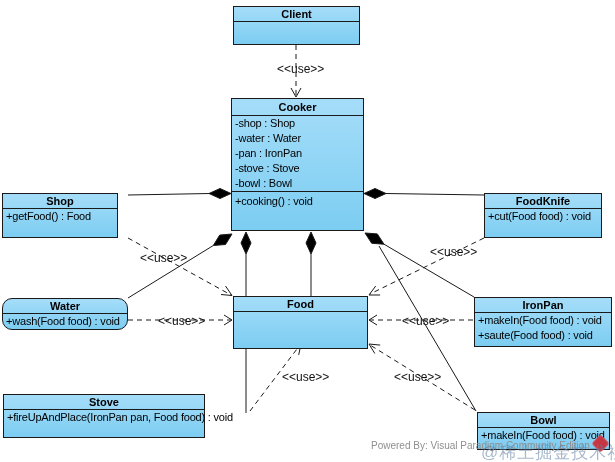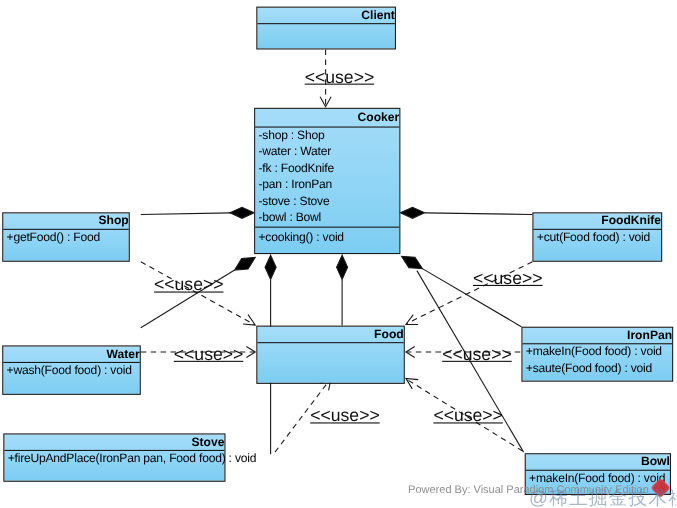--- a/index.html
+++ b/index.html
@@ -9,31 +9,31 @@
   }
   #wires{position:absolute;left:0;top:0;z-index:1;}
   .uml-class{
     position:absolute;z-index:2;box-sizing:border-box;
     border:1px solid #1a1a1a;
     background:linear-gradient(180deg,#a5ddf9 0%,#7ccdf2 100%);
     display:flex;flex-direction:column;
   }
   .uml-title{
     box-sizing:border-box;border-bottom:1px solid #1a1a1a;
-    font-weight:bold;font-size:11px;color:#000;text-align:right;
+    font-weight:bold;font-size:11px;color:#000;text-align:center;
     line-height:14px;flex:0 0 auto;white-space:nowrap;
   }
   .uml-section{box-sizing:border-box;flex:0 0 auto;}
   .uml-sep{border-bottom:1px solid #1a1a1a;}
   .uml-member{
     font-size:11px;color:#000;line-height:15px;padding:0 0 0 3px;
     white-space:nowrap;letter-spacing:-0.2px;
   }
   .use-label{
-    position:absolute;z-index:3;font-size:16px;color:#111;white-space:nowrap;text-decoration:underline;
+    position:absolute;z-index:3;font-size:12px;color:#111;white-space:nowrap;
   }
   .wm-powered{
     position:absolute;z-index:4;left:371px;top:440px;
     font-size:10px;color:#8f8f8f;white-space:nowrap;
   }
   .wm-logo{
     position:absolute;z-index:4;left:594px;top:437px;width:13px;height:13px;
     background:#c63642;border-radius:3px;transform:rotate(45deg);
     box-shadow:inset 0 0 2px #ffffff66;
   }
@@ -118,21 +118,20 @@
   <div class="uml-class" style="left:233px;top:6px;width:127px;height:39px;">
     <div class="uml-title">Client</div>
     <div class="uml-section" style="flex:1;"></div>
   </div>
 
   <div class="uml-class" style="left:231px;top:98px;width:133px;height:133px;">
     <div class="uml-title" style="line-height:16px;">Cooker</div>
     <div class="uml-section uml-sep">
       <div class="uml-member">-shop : Shop</div>
       <div class="uml-member">-water : Water</div>
-      <div class="uml-member">-fk : FoodKnife</div>
       <div class="uml-member">-pan : IronPan</div>
       <div class="uml-member">-stove : Stove</div>
       <div class="uml-member">-bowl : Bowl</div>
     </div>
     <div class="uml-section" style="flex:1;">
       <div class="uml-member" style="line-height:18px;">+cooking() : void</div>
     </div>
   </div>
 
   <div class="uml-class" style="left:2px;top:193px;width:116px;height:45px;">
@@ -142,21 +141,21 @@
     </div>
   </div>
 
   <div class="uml-class" style="left:484px;top:193px;width:118px;height:45px;">
     <div class="uml-title">FoodKnife</div>
     <div class="uml-section" style="flex:1;">
       <div class="uml-member">+cut(Food food) : void</div>
     </div>
   </div>
 
-  <div class="uml-class" style="left:2px;top:314px;width:126px;height:45px;">
+  <div class="uml-class" style="left:2px;top:298px;width:126px;height:32px;border-radius:10px;">
     <div class="uml-title">Water</div>
     <div class="uml-section" style="flex:1;">
       <div class="uml-member">+wash(Food food) : void</div>
     </div>
   </div>
 
   <div class="uml-class" style="left:233px;top:296px;width:135px;height:53px;">
     <div class="uml-title">Food</div>
     <div class="uml-section" style="flex:1;"></div>
   </div>

